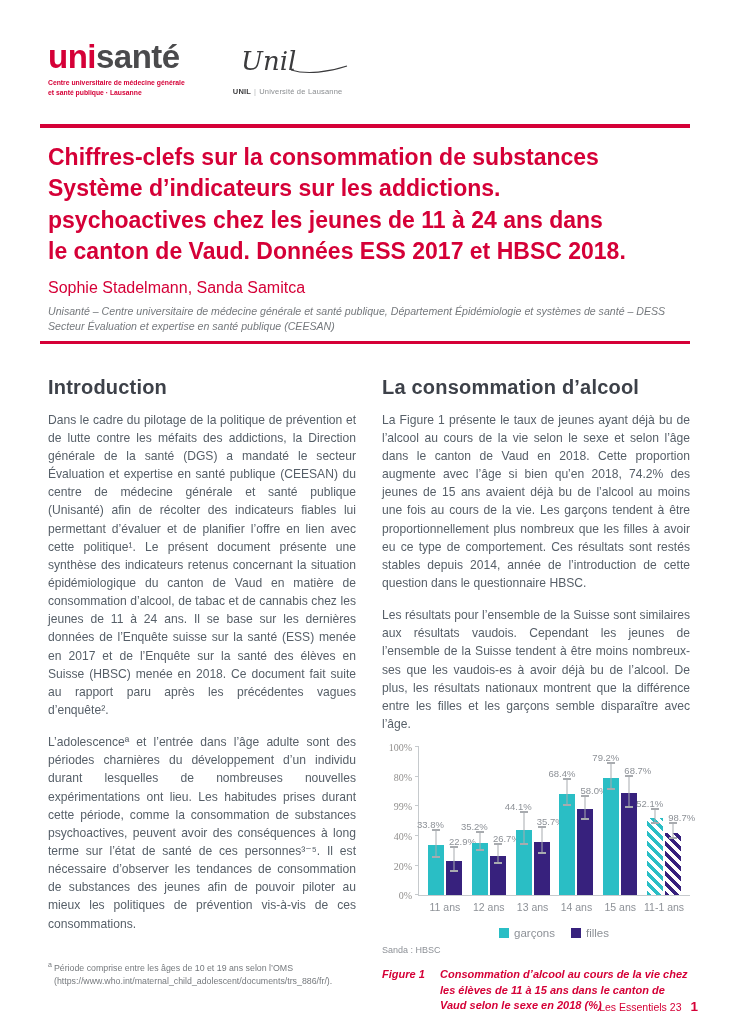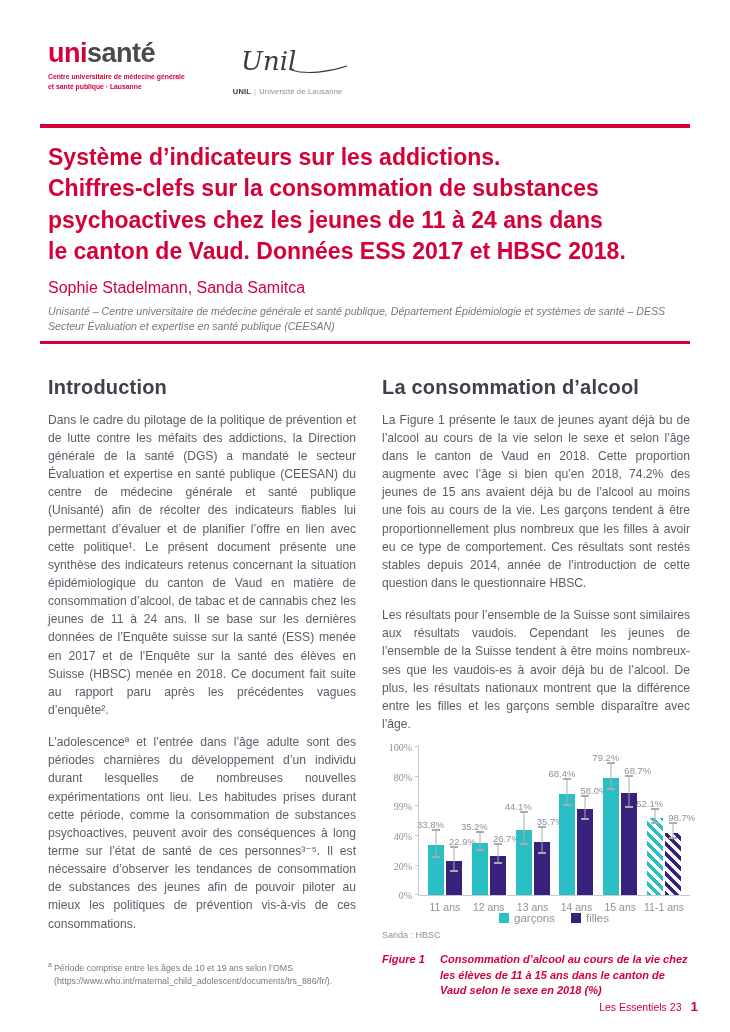--- a/index.html
+++ b/index.html
@@ -3,21 +3,21 @@
 <meta charset="utf-8">
 <style>
   html,body{margin:0;padding:0;background:#9a9a9a;}
   .page{
     position:relative;width:730px;height:1032px;margin:0 auto;background:#ffffff;
     box-sizing:border-box;padding:40px 40px 0 40px;overflow:hidden;
     font-family:"Liberation Sans","DejaVu Sans",sans-serif;color:#565f68;
   }
   
   .masthead{display:flex;align-items:flex-start;gap:48px;height:72px;padding-left:8px;}
-  .logo-word{font-size:27px;font-weight:700;letter-spacing:-0.5px;line-height:1;}
+  .logo-word{font-size:33px;font-weight:700;letter-spacing:-0.5px;line-height:1;}
   .logo-word .uni{color:#d50037;}
   .logo-word .sante{color:#4a4a4c;}
   .logo-tag{margin-top:5px;font-size:6.8px;line-height:1.45;color:#d50037;font-weight:700;}
   .logo-unil{margin-top:6px;}
   .unil-caption{font-size:7.5px;color:#8a8d90;margin-top:1px;letter-spacing:.2px;}
   .unil-caption b{color:#3c3c3e;}
   .unil-caption .sep{margin:0 3px;color:#b5b7b9;}
   
   .rule{background:#d50037;border:none;}
   .rule-thick{height:4px;margin-top:12px;}
@@ -43,21 +43,21 @@
   .bw{position:relative;width:16px;height:100%;}
   .bar{position:absolute;bottom:0;left:0;width:100%;}
   .err{position:absolute;left:50%;transform:translateX(-50%);width:8px;
        border-top:2px solid #a8abaf;border-bottom:2px solid #a8abaf;}
   .err:before{content:"";position:absolute;left:50%;top:0;bottom:0;width:1px;background:#a8abaf;transform:translateX(-50%);}
   .vlab{position:absolute;font-size:9.5px;color:#8d9197;white-space:nowrap;}
   .vlab.s0{left:50%;transform:translateX(-70%);}
   .vlab.s1{left:50%;transform:translateX(-18%);}
   .xlab{position:absolute;top:calc(100% + 6px);left:50%;transform:translateX(-50%);
         font-size:10.5px;color:#8d9197;text-align:center;width:46px;line-height:1.2;}
-  .legend{display:flex;justify-content:center;align-items:center;gap:16px;margin-top:16px;}
+  .legend{display:flex;justify-content:center;align-items:center;gap:16px;margin-top:31px;}
   .legend-item{display:flex;align-items:center;gap:5px;font-size:11.5px;color:#8d9197;}
   .swatch{width:10px;height:10px;display:inline-block;}
   .source{margin-top:6px;font-size:9px;color:#8d9197;}
   
   .figcap{display:flex;margin-top:12px;color:#d50037;font-weight:700;font-style:italic;font-size:11px;line-height:1.4;}
   .figlabel{flex:0 0 58px;}
   .figtext{flex:1;}
   
   .footnote{position:absolute;left:48px;bottom:44px;font-size:8.8px;line-height:1.5;color:#75797d;max-width:400px;}
   .footnote sup{font-size:7px;margin-right:2px;}
@@ -86,22 +86,22 @@
       </svg>
       <div class="unil-caption">
         <b>UNIL</b><span class="sep">|</span><span>Université de Lausanne</span>
       </div>
     </div>
   </header>
 
   <div class="rule rule-thick"></div>
 
   <h1>
+    <span class="line">Chiffres-clefs sur la consommation de substances</span>
     <span class="line">Système d’indicateurs sur les addictions.</span>
-    <span class="line">Chiffres-clefs sur la consommation de substances</span>
     <span class="line">psychoactives chez les jeunes de 11 à 24 ans dans</span>
     <span class="line">le canton de Vaud. Données ESS 2017 et HBSC 2018.</span>
   </h1>
 
   <div class="authors">Sophie Stadelmann, Sanda Samitca</div>
   <div class="affiliation">Unisanté – Centre universitaire de médecine générale et santé publique, Département Épidémiologie et systèmes de santé – DESS Secteur Évaluation et expertise en santé publique (CEESAN)</div>
 
   <div class="rule rule-thin"></div>
 
   <main class="columns">

